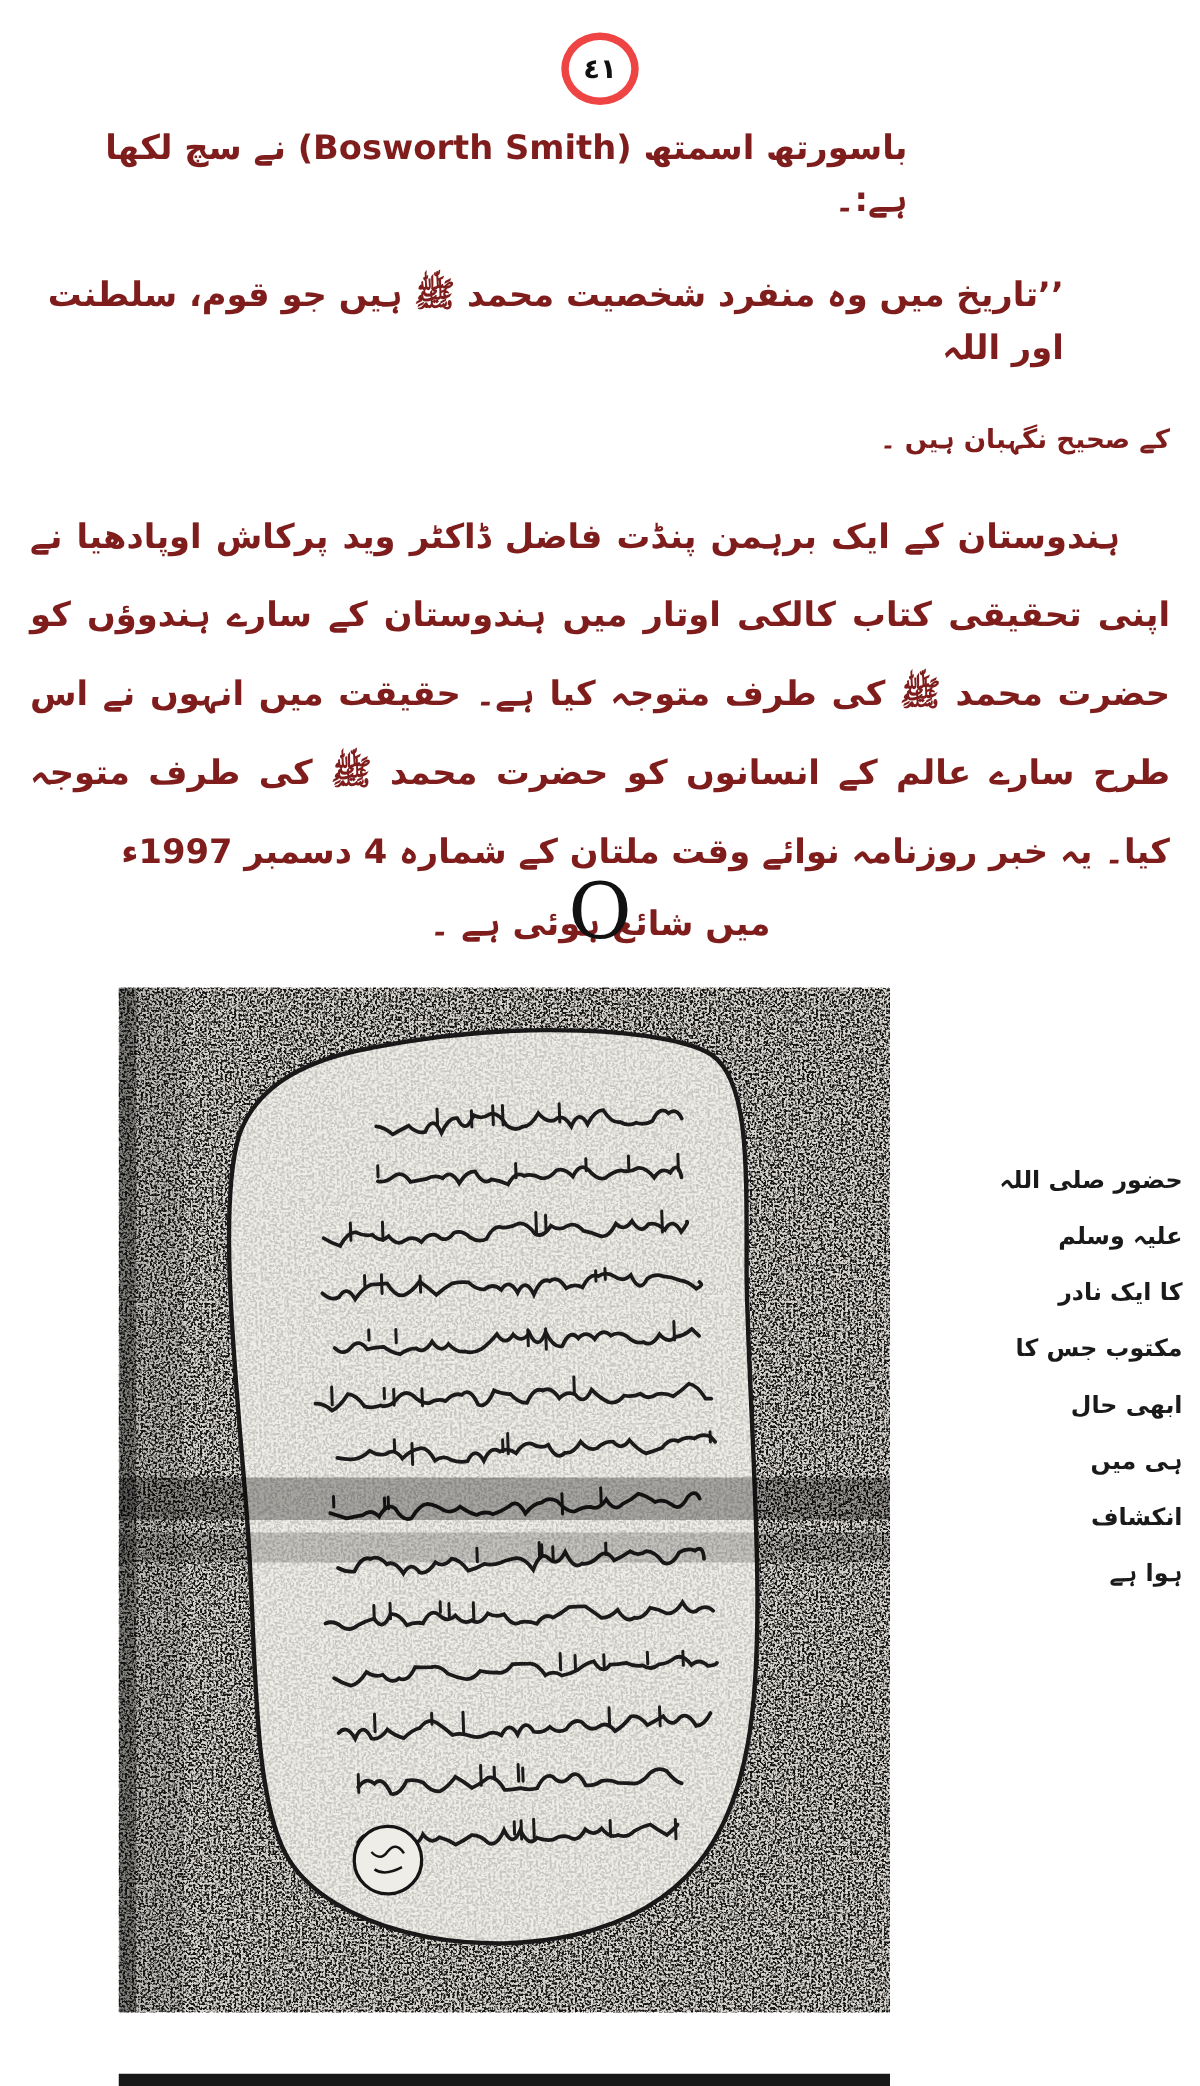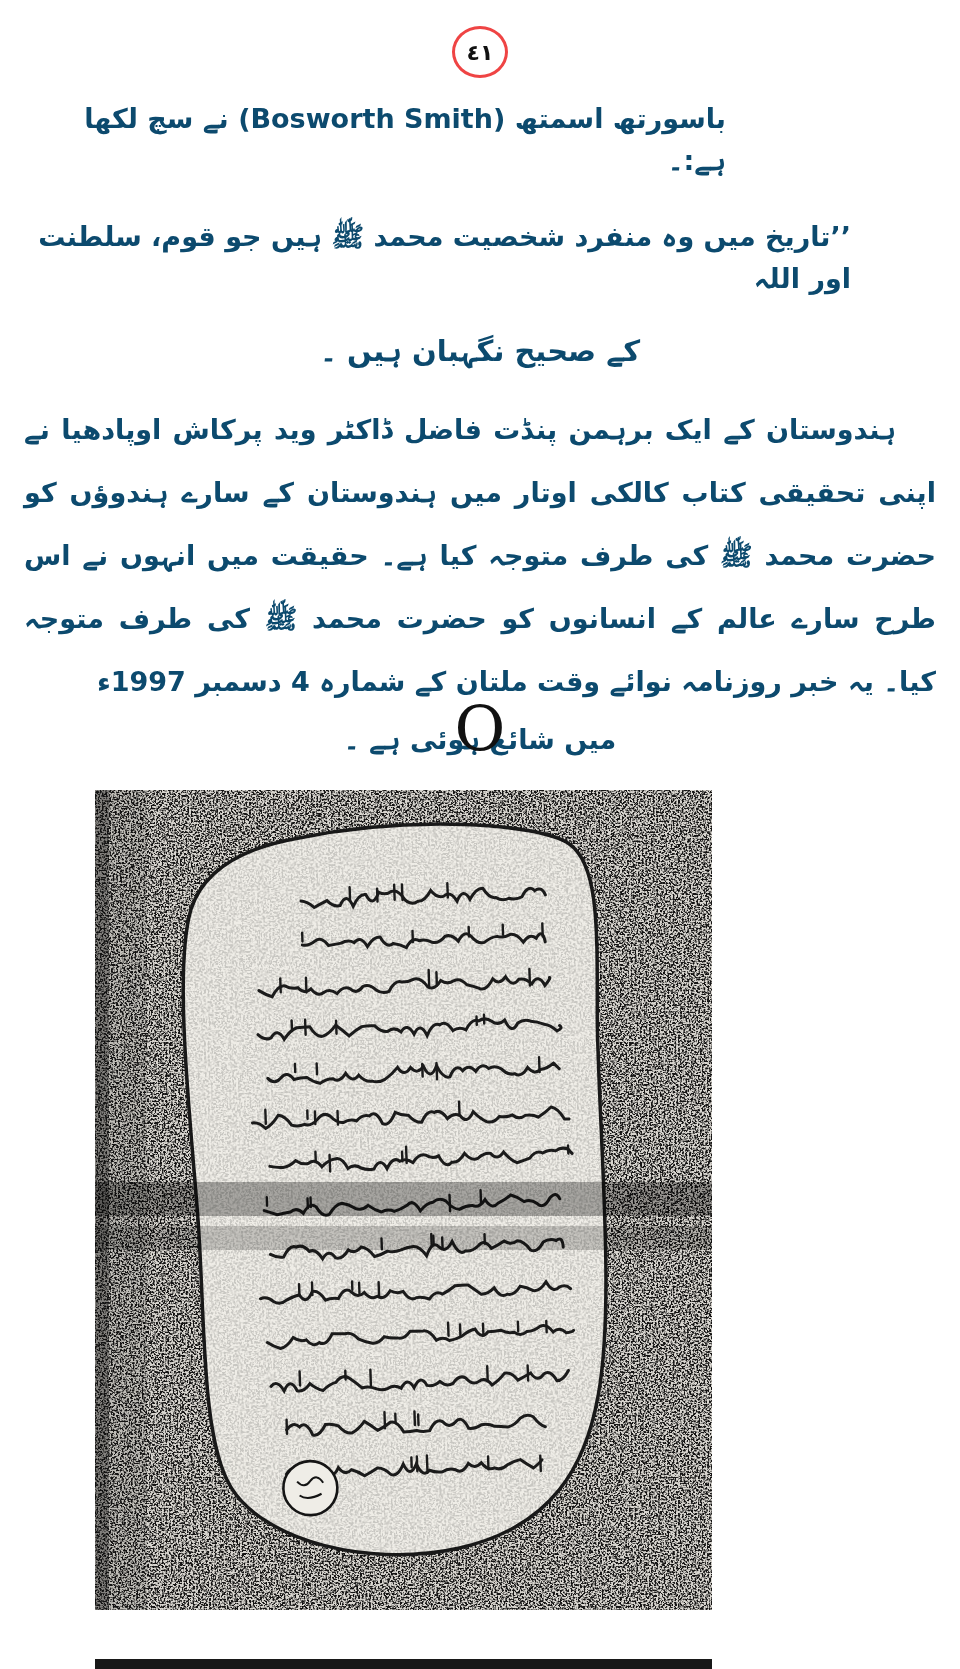--- a/index.html
+++ b/index.html
@@ -8,39 +8,39 @@
     width:960px;height:1669px;
     background:#ffffff;
     overflow:hidden;
     direction:rtl;
     font-family:"DejaVu Sans",sans-serif;
     color:#111;
   }
   
   .page-number{
     position:absolute;top:26px;left:50%;transform:translateX(-50%);
-    width:50px;height:46px;border:3px solid #ef4444;border-radius:50%;
+    width:50px;height:46px;border:6px solid #ef4444;border-radius:50%;
     display:flex;align-items:center;justify-content:center;
     font-size:22px;font-weight:bold;background:#fff;
   }
   
   .textblock{
     position:absolute;top:98px;right:24px;left:24px;height:600px;
   }
-  .textblock p{margin:0;font-weight:bold;color:#0c4a6e;}
+  .textblock p{margin:0;font-weight:bold;color:#7f1d1d;}
   .intro{
     font-size:27px;line-height:42px;text-align:right;
     padding-right:210px;margin-bottom:34px !important;
   }
   .quote1{
     font-size:27px;line-height:42px;text-align:right;
     padding-right:85px;margin-bottom:30px !important;
   }
   .quote2{
-    font-size:29px;line-height:42px;text-align:center;
+    font-size:21px;line-height:42px;text-align:right;
     margin-bottom:26px !important;
   }
   .bodytext{
     font-size:27px;line-height:63px;text-align:justify;
     text-indent:40px;
   }
   .body-last{
     font-size:27px;line-height:42px;text-align:center;margin-top:6px !important;
   }
   
@@ -204,16 +204,26 @@
         <g>
           <circle cx="205" cy="695" r="27" fill="#efede7" stroke="#141414" stroke-width="2.6"></circle>
           <path d="M192 688 q7 8 13 0 q7 -8 13 2 M194 702 q8 6 22 -1" fill="none" stroke="#141414" stroke-width="2"></path>
         </g>
       </g>
 
       <rect x="0" y="392" width="617" height="34" fill="#000" opacity="0.30"></rect>
       <rect x="0" y="436" width="617" height="24" fill="#000" opacity="0.18"></rect>
     </svg>
 
+    <div class="captions">
+        <div class="caption-line">حضور صلی اللہ</div>
+        <div class="caption-line">علیہ وسلم</div>
+        <div class="caption-line">کا ایک نادر</div>
+        <div class="caption-line">مکتوب جس کا</div>
+        <div class="caption-line">ابھی حال</div>
+        <div class="caption-line">ہی میں</div>
+        <div class="caption-line">انکشاف</div>
+        <div class="caption-line">ہوا ہے</div>
+      </div>
   </div>
 
   <div class="bottom-bar"></div>
 </div>
 
 </body></html>

